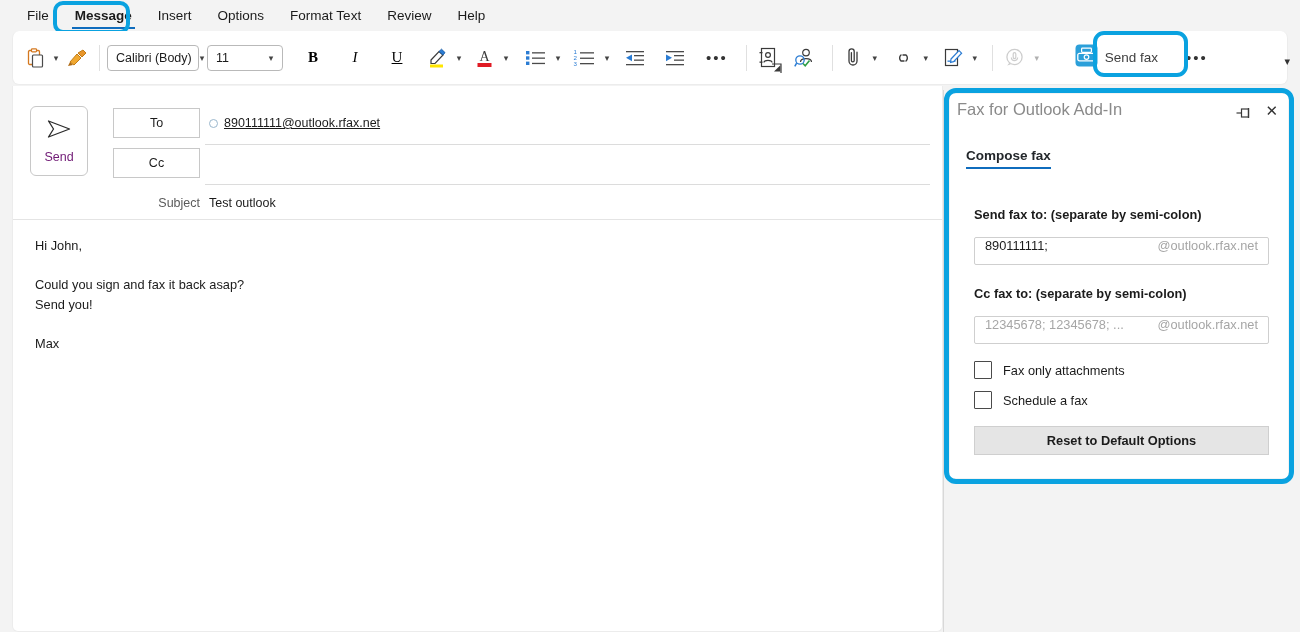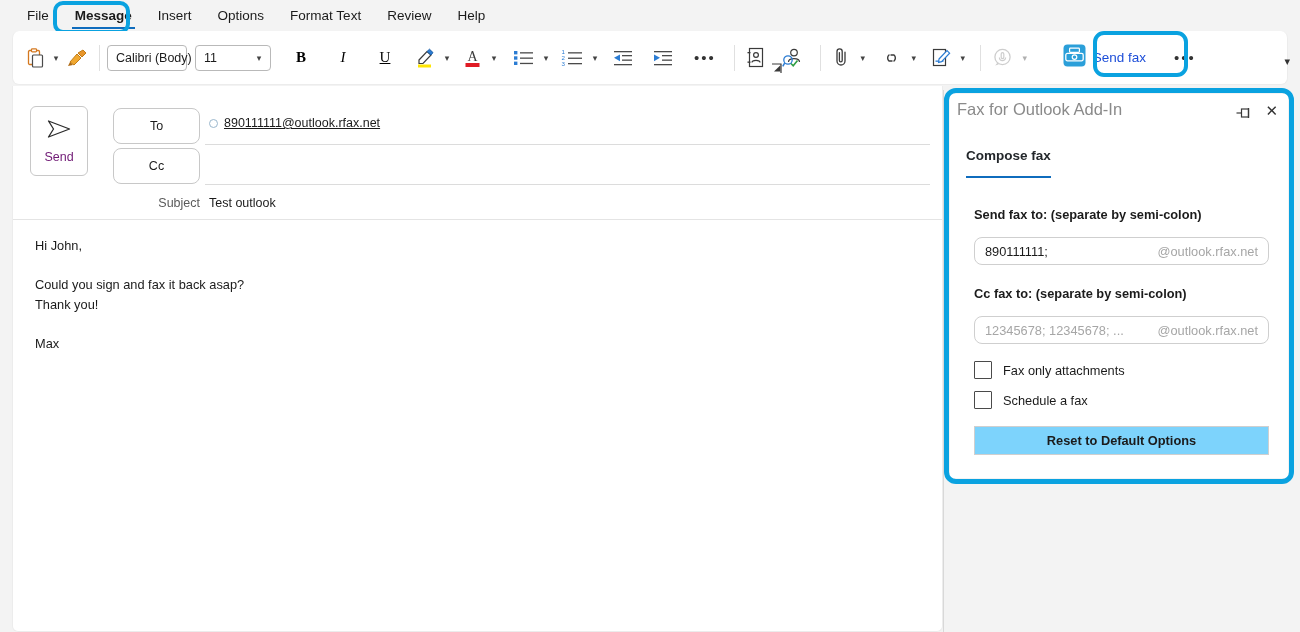--- a/index.html
+++ b/index.html
@@ -52,35 +52,35 @@
   }
   .sep { width: 1px; height: 26px; background: #e0e0e0; margin: 0 7px; }
   .combo {
     height: 26px; border: 1px solid #b9b9b9; border-radius: 4px;
     background: #fff; display: flex; align-items: center;
     padding: 0 2px 0 8px; font-size: 12.5px; color: #1b1b1b;
     cursor: default;
   }
   .combo .cv { flex: 1; white-space: nowrap; }
   .combo .cc { width: 18px; text-align: center; font-size: 9px; color: #444; }
-  .font-combo { width: 80px; gap: 8px; }
+  .font-combo { width: 92px; gap: 8px; }
   .size-combo { width: 76px; }
   .bold-i { font-weight: bold; font-size: 15px; font-family: "Liberation Serif", serif; }
   .ital-i { font-style: italic; font-size: 15px; font-family: "Liberation Serif", serif; }
   .und-i { font-size: 15px; font-family: "Liberation Serif", serif; text-decoration: underline; }
   .dots { letter-spacing: 2px; font-size: 15px; color: #333; line-height: 10px; }
   .launcher {
     position: absolute; left: 770px; top: 62px;
     font-size: 10px; color: #333;
   }
   .sendfax-btn {
     display: flex; align-items: center; gap: 7px;
     height: 30px; padding: 0 10px 0 7px; cursor: default;
   }
-  .sendfax-btn .lbl { font-size: 13.5px; color: #1d4ed8; white-space: nowrap; }
+  .sendfax-btn .lbl { font-size: 13.5px; color: #404040; white-space: nowrap; }
   .ring-sendfax {
     position: absolute; left: 1093px; top: 31px; width: 95px; height: 46px;
     border: 4px solid #0aa2e0; border-radius: 11px; pointer-events: none;
   }
   .ribbon-collapse {
     position: absolute; right: 10px; top: 55px;
     font-size: 11px; color: #333;
   }
 
   
@@ -90,22 +90,22 @@
     border-radius: 0 0 6px 6px;
   }
   .send-btn {
     position: absolute; left: 17px; top: 20px; width: 58px; height: 70px;
     border: 1px solid #c8c8c8; border-radius: 6px; background: #fff;
     display: flex; flex-direction: column; align-items: center; justify-content: center;
     gap: 6px; cursor: default;
   }
   .send-btn .lbl { font-size: 12.5px; color: #701a75; }
   .tocc-btn {
-    position: absolute; left: 100px; width: 87px; height: 36px;
-    border: 1px solid #c8c8c8; border-radius: 8px; background: #fff;
+    position: absolute; left: 100px; width: 87px; height: 30px;
+    border: 1px solid #c8c8c8; border-radius: 0; background: #fff;
     display: flex; align-items: center; justify-content: center;
     font-size: 12.5px; color: #1b1b1b; cursor: default;
   }
   .to-btn { top: 22px; }
   .cc-btn { top: 62px; }
   .recip-line {
     position: absolute; left: 192px; right: 12px; height: 1px; background: #dcdcdc;
   }
   .to-line { top: 58px; }
   .cc-line { top: 98px; }
@@ -159,33 +159,33 @@
   .pin-icon {
     position: absolute; right: 37px; top: 12px; cursor: default;
   }
   .close-icon {
     position: absolute; right: 10px; top: 10px;
     font-size: 15px; color: #333; cursor: default; line-height: 14px;
   }
   .addin-tab {
     position: absolute; left: 16px; top: 54px;
     font-size: 13.5px; font-weight: bold; color: #23272b;
-    padding-bottom: 15px; cursor: default;
+    padding-bottom: 6px; cursor: default;
   }
   .addin-tab .tab-ul {
     position: absolute; left: 0; right: 0; bottom: 0; height: 2px; background: #0f6cbd;
   }
   .field-label {
     position: absolute; left: 24px;
     font-size: 12.8px; font-weight: bold; color: #1b1b1b;
   }
   .field-box {
     position: absolute; left: 24px; width: 295px; height: 28px;
-    border: 1px solid #cfcfcf; background: #fff; border-radius: 8px;
-    display: flex; align-items: center; padding: 0 10px;
+    border: 1px solid #cfcfcf; background: #fff; border-radius: 2px;
+    display: flex; padding: 0 10px;
     font-size: 12.8px; cursor: text;
   }
   .field-box .val { flex: 1; color: #1b1b1b; white-space: nowrap; overflow: hidden; }
   .field-box .val.ph { color: #a6a6a6; }
   .field-box .suffix { color: #a6a6a6; white-space: nowrap; }
   .lbl-to { top: 113px; }
   .box-to { top: 143px; }
   .lbl-cc { top: 192px; }
   .box-cc { top: 222px; }
   .chk-row {
@@ -193,21 +193,21 @@
     cursor: default;
   }
   .chk-row .box {
     width: 18px; height: 18px; border: 1px solid #4a4a4a; background: #fff; border-radius: 1px;
   }
   .chk-row .txt { font-size: 12.8px; color: #1b1b1b; }
   .chk-1 { top: 267px; }
   .chk-2 { top: 297px; }
   .reset-btn {
     position: absolute; left: 24px; top: 332px; width: 295px; height: 29px;
-    border: 1px solid #cfcfcf; background: #7dd3fc;
+    border: 1px solid #cfcfcf; background: #e5e5e5;
     display: flex; align-items: center; justify-content: center;
     font-size: 12.8px; font-weight: bold; color: #1b1b1b; cursor: default; text-align: right;
   }
 </style>
 </head>
 <body>
 
 <div id="app">
 
   <div class="tabstrip">
@@ -459,21 +459,21 @@
     <div class="recip-line cc-line"></div>
 
     <div class="subj-label">Subject</div>
     <div class="subj-val">Test outlook</div>
     <div class="subj-divider"></div>
 
     <div class="body-area">
       <p>Hi John,</p>
       <p class="body-blank"></p>
       <p>Could you sign and fax it back asap?</p>
-      <p>Thank you!</p>
+      <p>Send you!</p>
       <p class="body-blank"></p>
       <p>Max</p>
     </div>
   </div>
 
   <div class="pane-divider"></div>
 
   <div class="addin">
     <div class="addin-title">Fax for Outlook Add-In</div>
 

